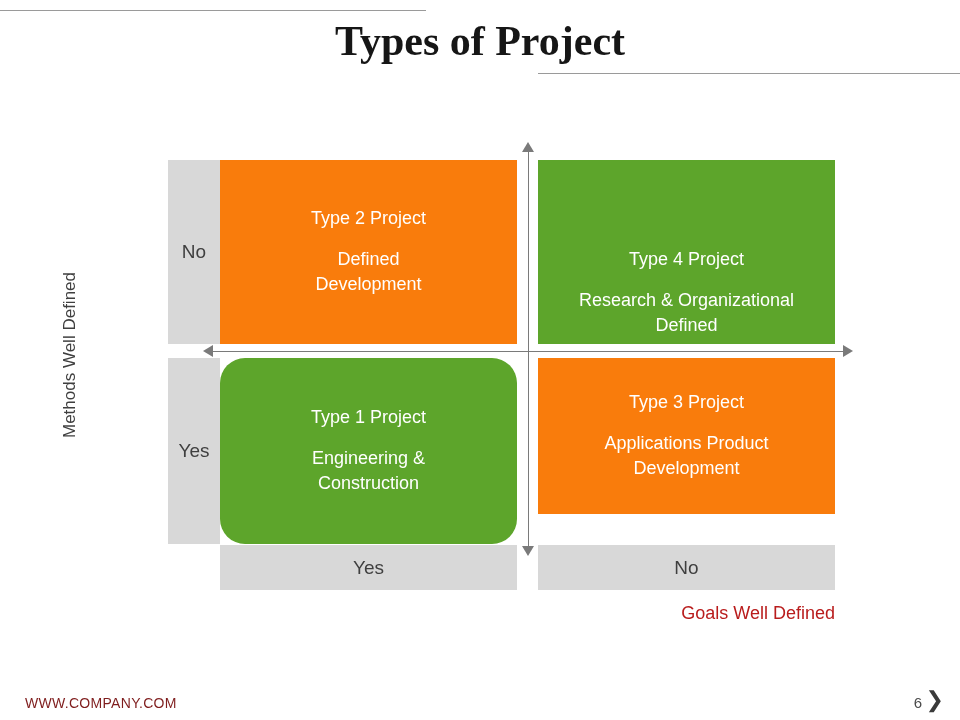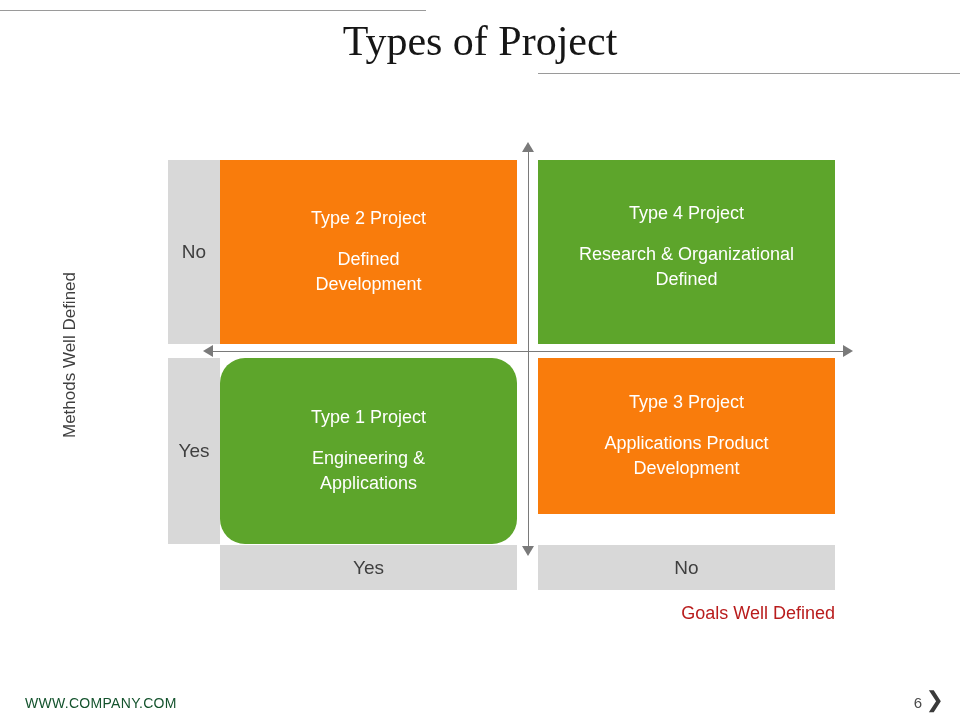--- a/index.html
+++ b/index.html
@@ -32,21 +32,21 @@
     height: 1px;
     background: #9a9a9a;
   }
   .page-title {
     position: absolute;
     left: 0;
     top: 17px;
     width: 960px;
     text-align: center;
     font-family: "Liberation Serif", serif;
-    font-weight: normal;
+    font-weight: bold;
     font-size: 42px;
     letter-spacing: 0px;
     color: #161616;
     white-space: nowrap;
   }
 
   
   .matrix {
     position: absolute;
     left: 0;
@@ -152,21 +152,21 @@
   .cell .cell-title {
     font-size: 18px;
     line-height: 22px;
   }
   .cell .cell-desc {
     font-size: 18px;
     line-height: 25px;
     margin-top: 18px;
   }
   .cell-q2 { left: 220px; top: 160px; width: 297px; height: 184px; background: #f97c0c; }
-  .cell-q4 { left: 538px; top: 160px; width: 297px; height: 184px; background: #5da52b; }
+  .cell-q4 { left: 538px; top: 160px; width: 297px; height: 184px; background: #5da52b; justify-content: flex-end; }
   .cell-q1 { left: 220px; top: 358px; width: 297px; height: 186px; background: #5da52b; border-radius: 25px; }
   .cell-q3 { left: 538px; top: 358px; width: 297px; height: 156px; background: #f97c0c; }
 
   
   .cell-q4 .cell-title { margin-top: -10px; }
 
   
   .axis-caption-y {
     position: absolute;
     left: -60px;
@@ -189,21 +189,21 @@
     white-space: nowrap;
   }
 
   
   .footer-url {
     position: absolute;
     left: 25px;
     top: 695px;
     font-size: 14px;
     letter-spacing: 0.3px;
-    color: #14532d;
+    color: #7f1d1d;
   }
   .footer-page {
     position: absolute;
     right: 38px;
     top: 694px;
     font-size: 15px;
     color: #4a4a4a;
   }
   .footer-chevron {
     position: absolute;
@@ -250,21 +250,21 @@
     <div class="cell-desc">
       <div>Research &amp; Organizational</div>
       <div>Defined</div>
     </div>
   </div>
 
   <div class="cell cell-q1">
     <div class="cell-title">Type 1 Project</div>
     <div class="cell-desc">
       <div>Engineering &amp;</div>
-      <div>Applications</div>
+      <div>Construction</div>
     </div>
   </div>
 
   <div class="cell cell-q3">
     <div class="cell-title">Type 3 Project</div>
     <div class="cell-desc">
       <div>Applications Product</div>
       <div>Development</div>
     </div>
   </div>

